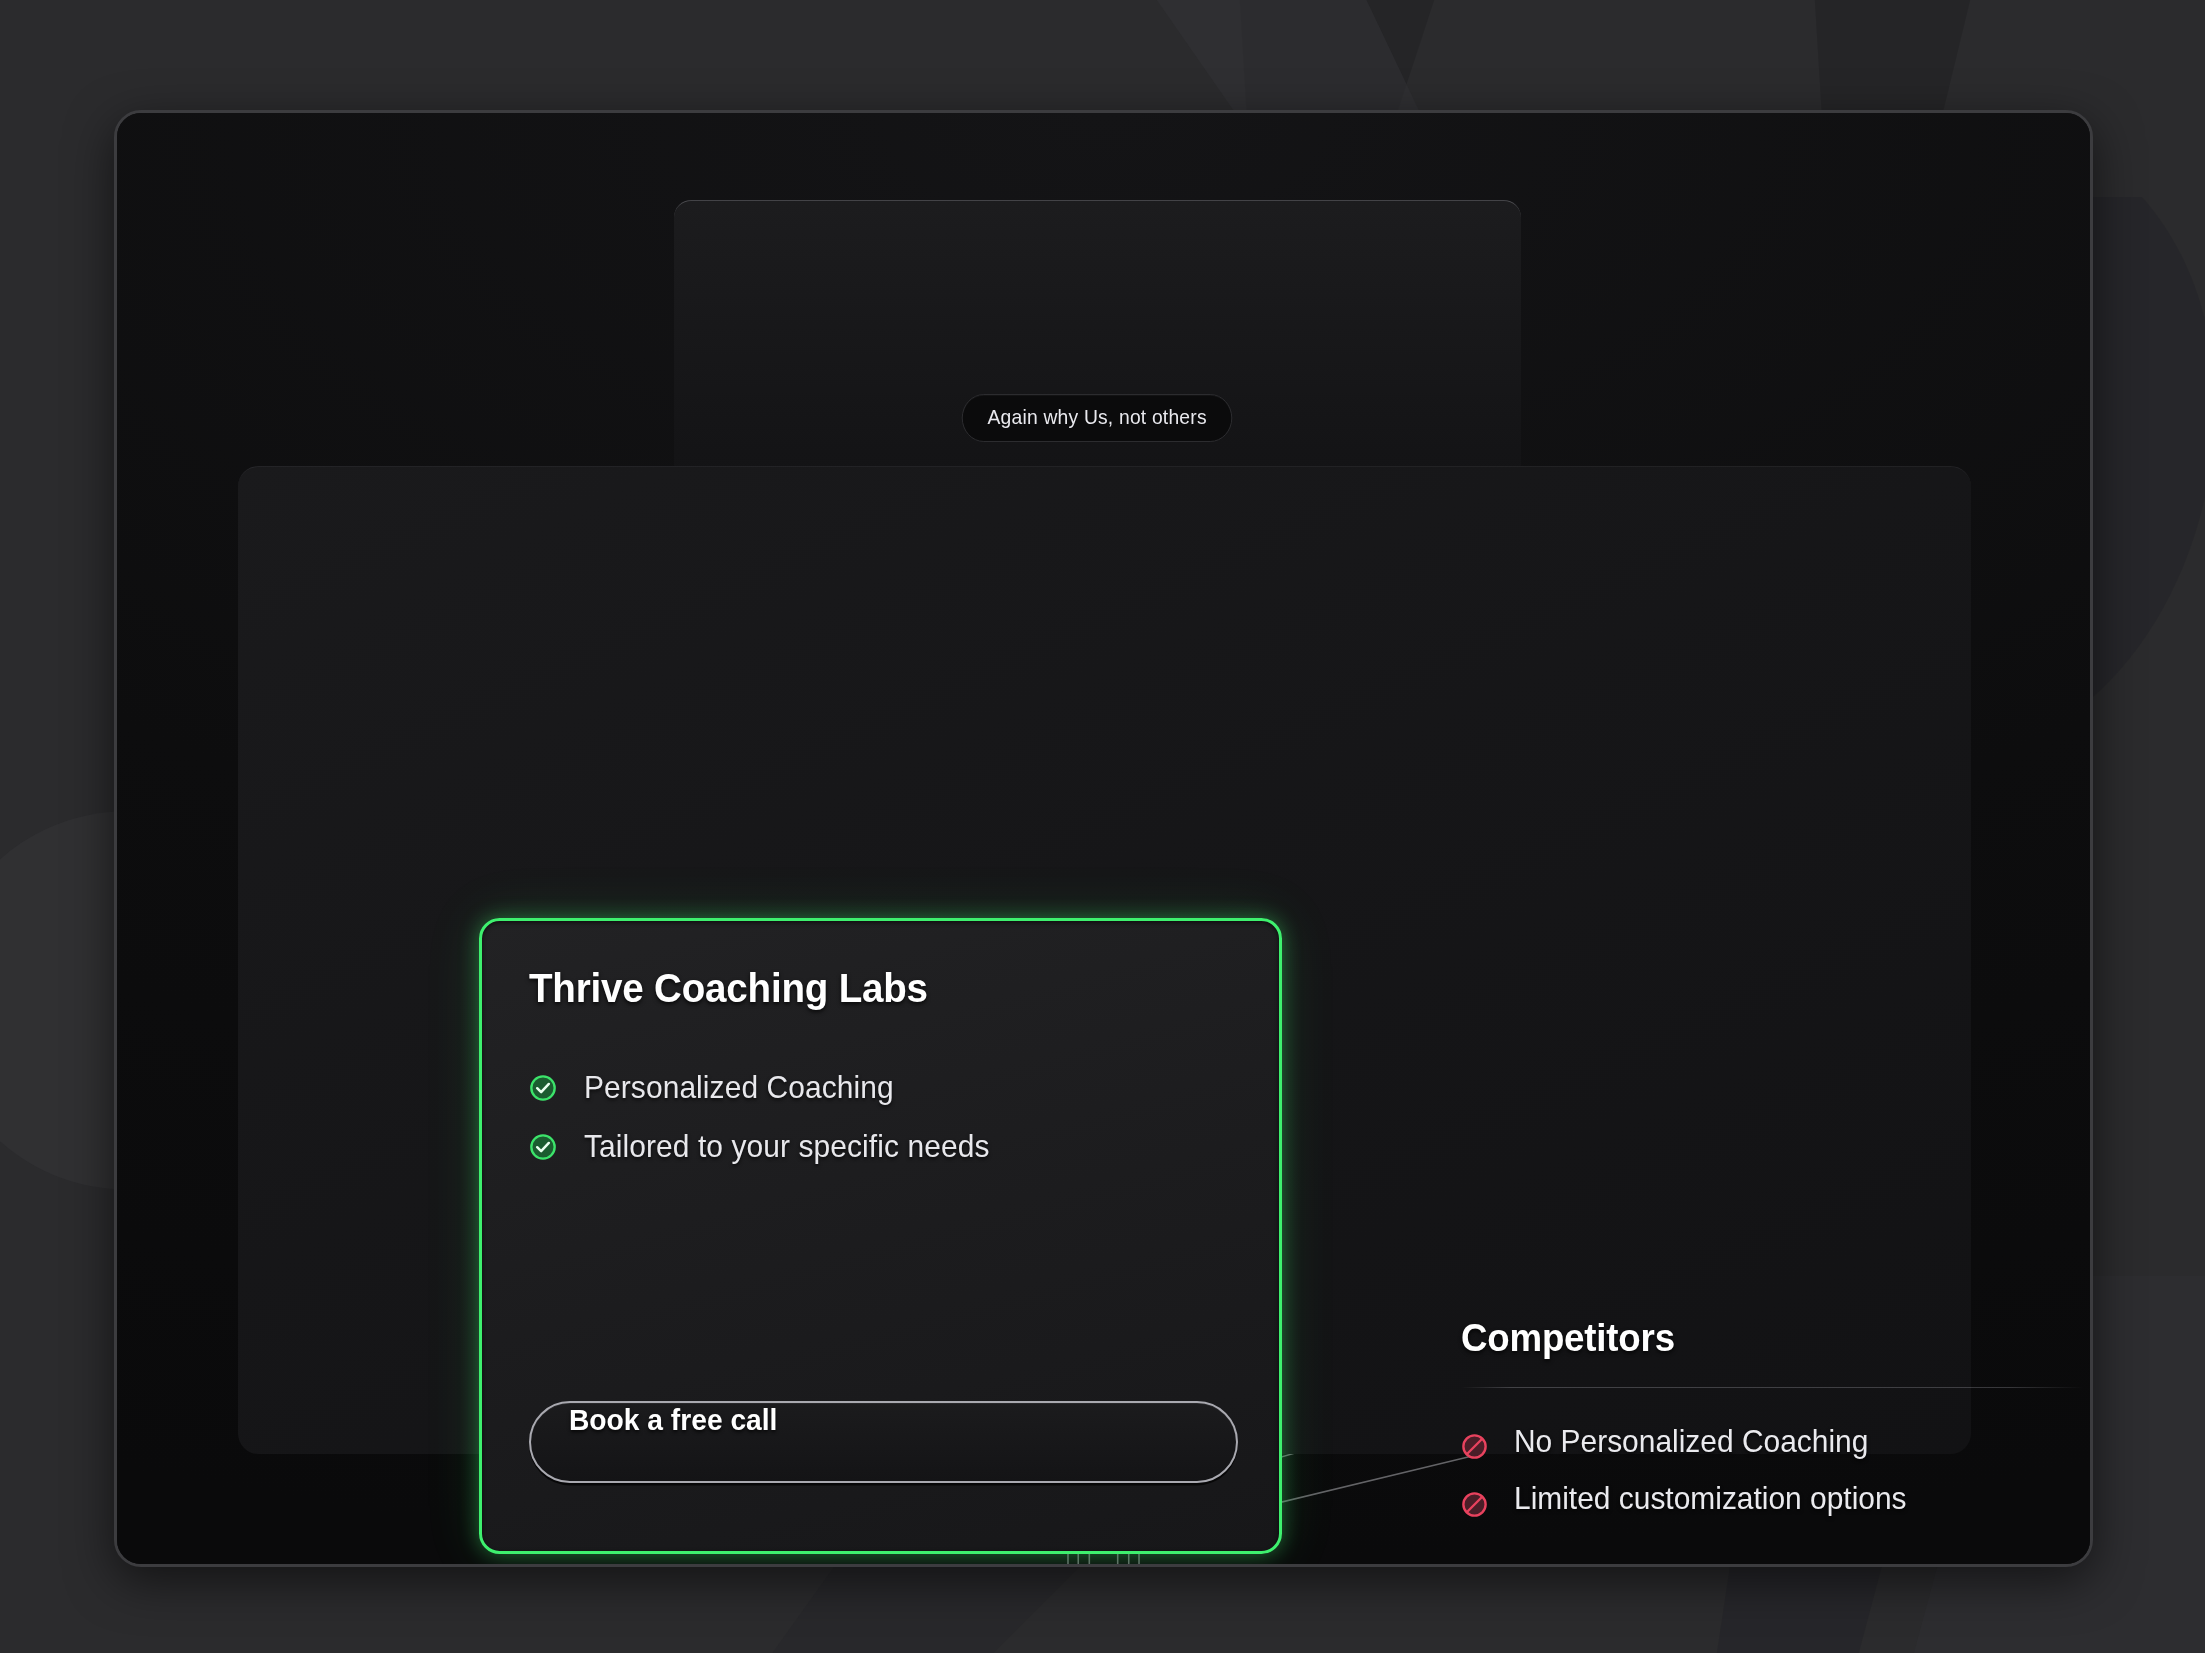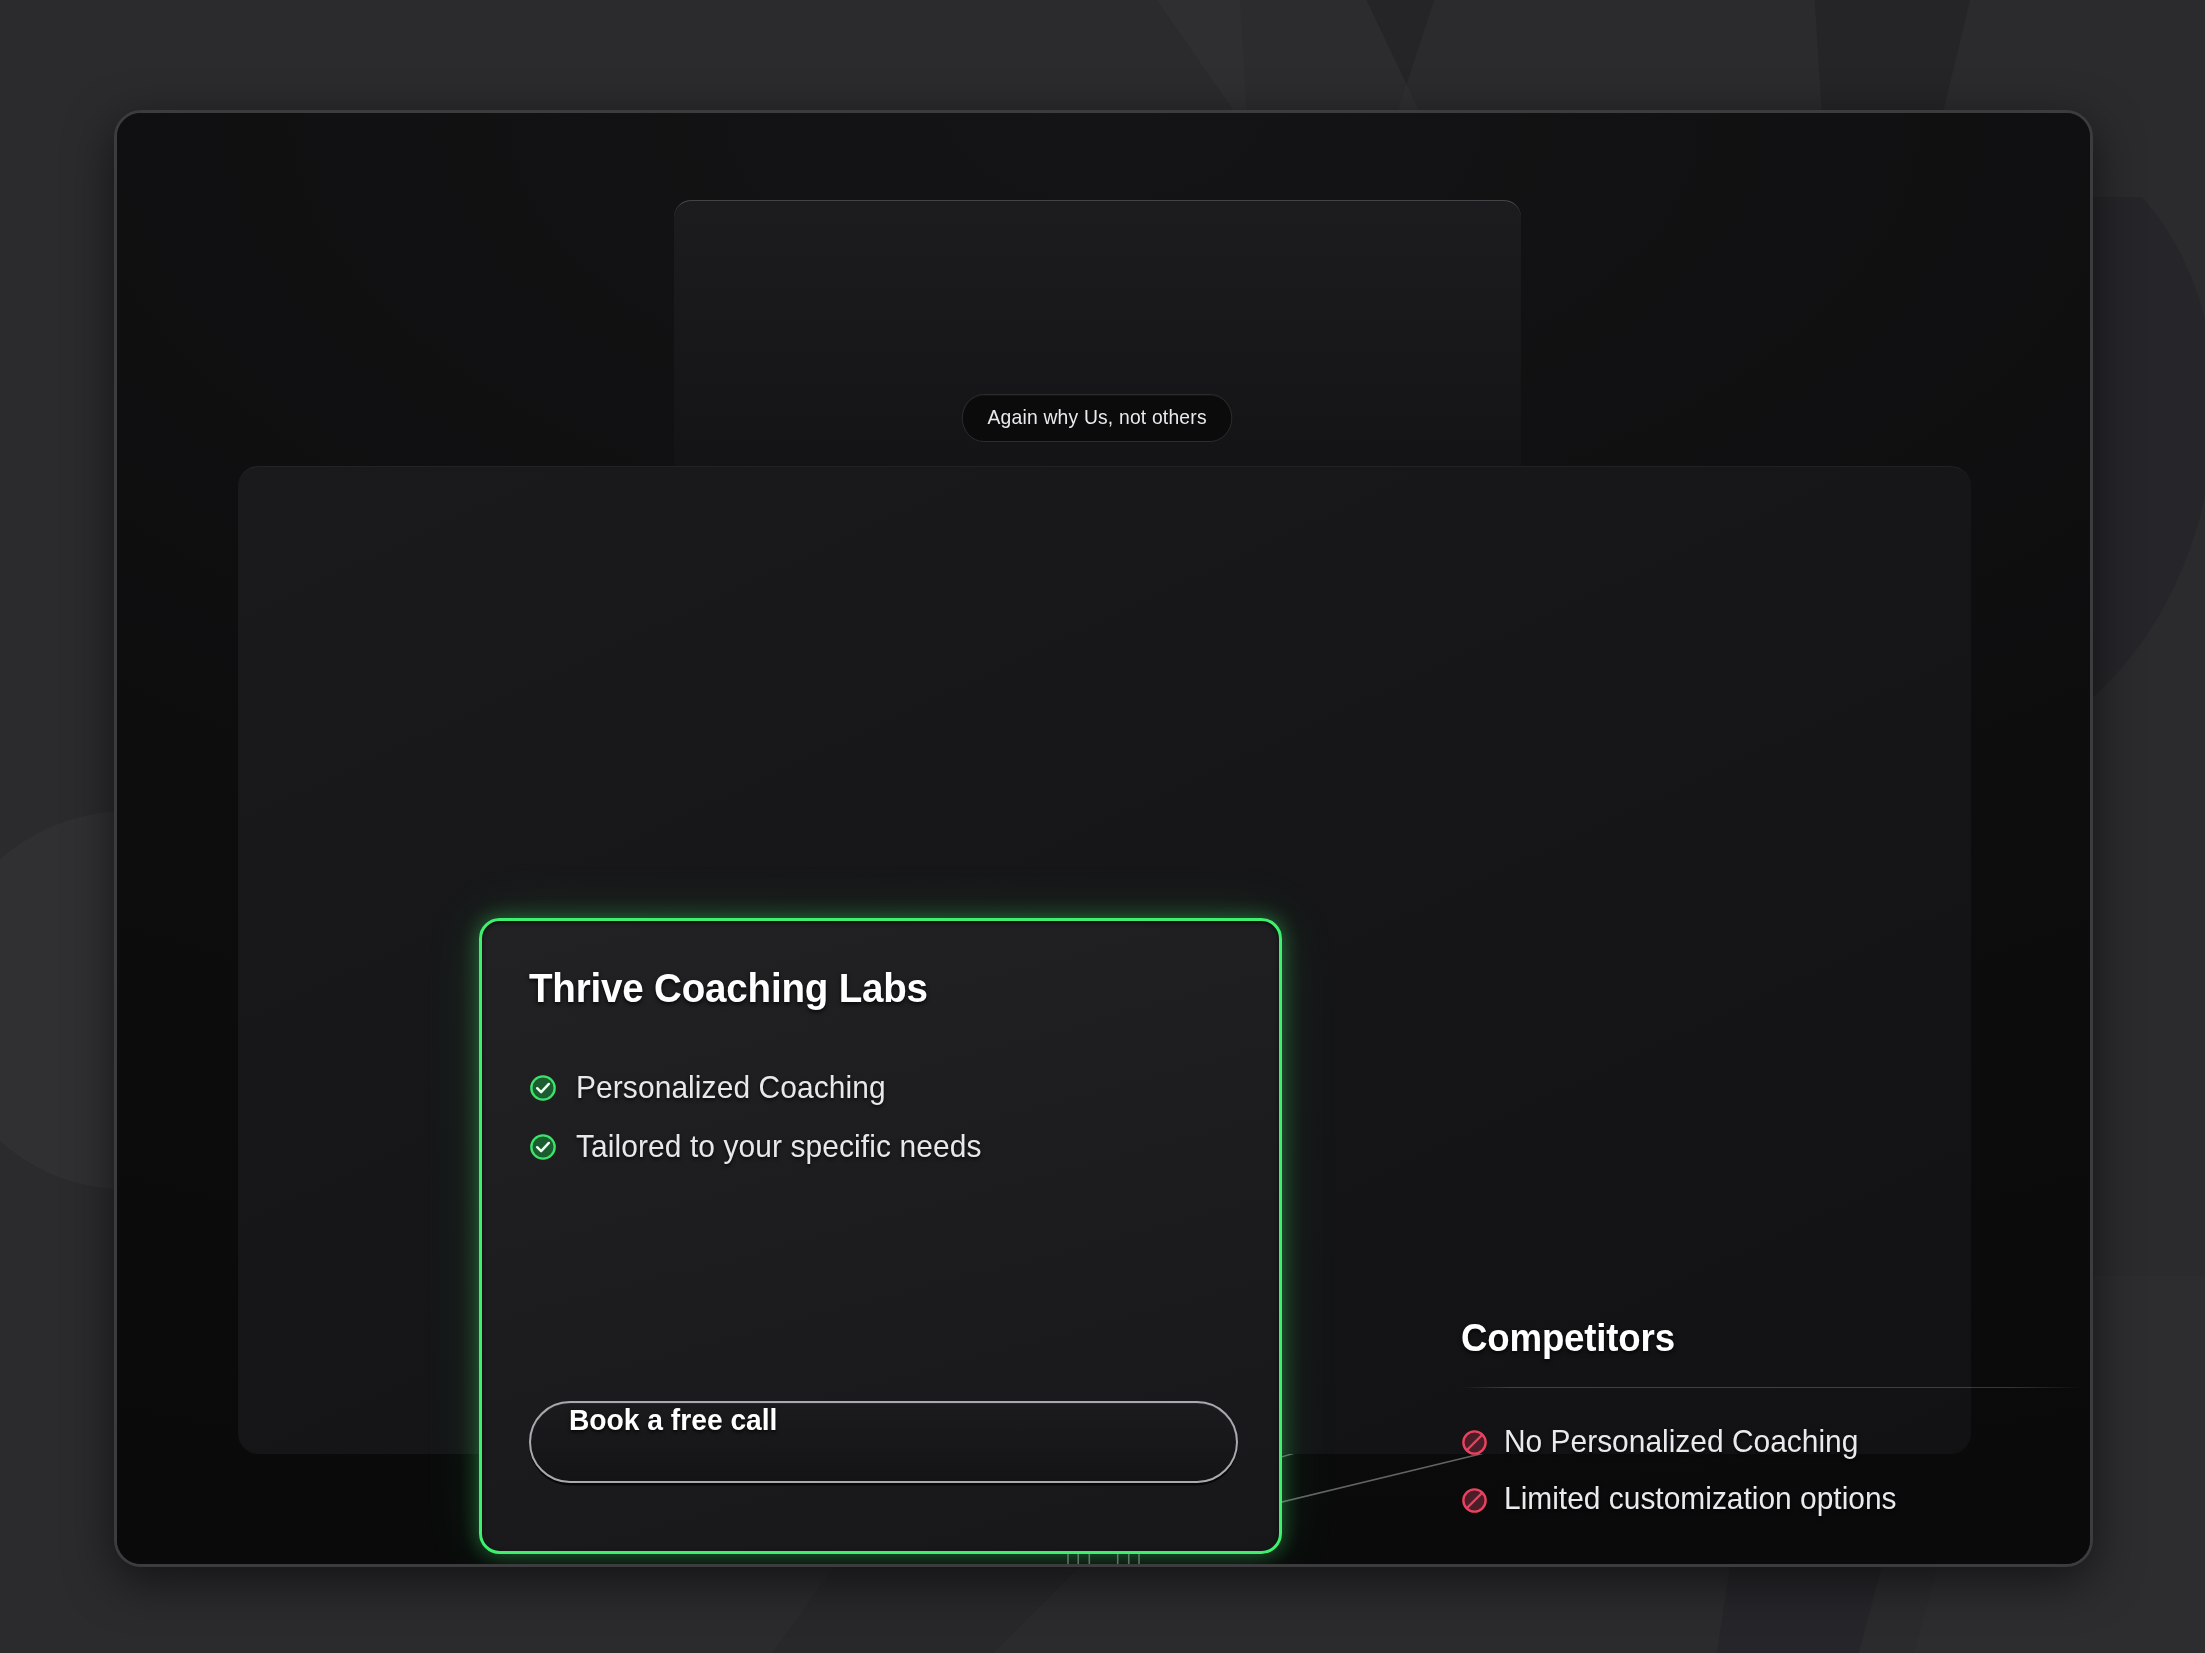--- a/index.html
+++ b/index.html
@@ -150,21 +150,21 @@
     transform: scaleX(0.94);
     transform-origin: left center;
     text-shadow: 0 1.6px 4.7px rgba(0,0,0,0.8);
   }
 
   #thrive-list { list-style: none; margin-top: 57px; }
 
   #thrive-list li {
     display: flex;
     align-items: center;
-    gap: 19px;
+    gap: 27px;
     margin-bottom: 22px;
   }
 
   .feat-text {
     font-family: "Liberation Sans Narrow", "Liberation Sans", sans-serif;
     font-size: 31.5px;
     color: #e8e8ec;
     letter-spacing: 0.1px;
     transform: scaleX(0.95);
     transform-origin: left center;
@@ -225,22 +225,22 @@
   #competitors-divider {
     margin-top: 27px;
     height: 0.8px;
     background: linear-gradient(90deg, rgba(200,200,210,0.00) 0%, rgba(200,200,210,0.26) 8%, rgba(200,200,210,0.24) 88%, rgba(200,200,210,0.00) 100%);
   }
 
   #competitors-list { list-style: none; margin-top: 35px; }
 
   #competitors-list li {
     display: flex;
-    align-items: center;
-    gap: 16px;
+    align-items: flex-end;
+    gap: 26px;
     margin-bottom: 20.5px;
   }
   #competitors-list li .icon-ban { margin-top: 3.2px; }
 
   .comp-text {
     font-family: "Liberation Sans Narrow", "Liberation Sans", sans-serif;
     font-size: 31.5px;
     line-height: 1.18;
     color: #eaeaee;
     transform: scaleX(0.95);

